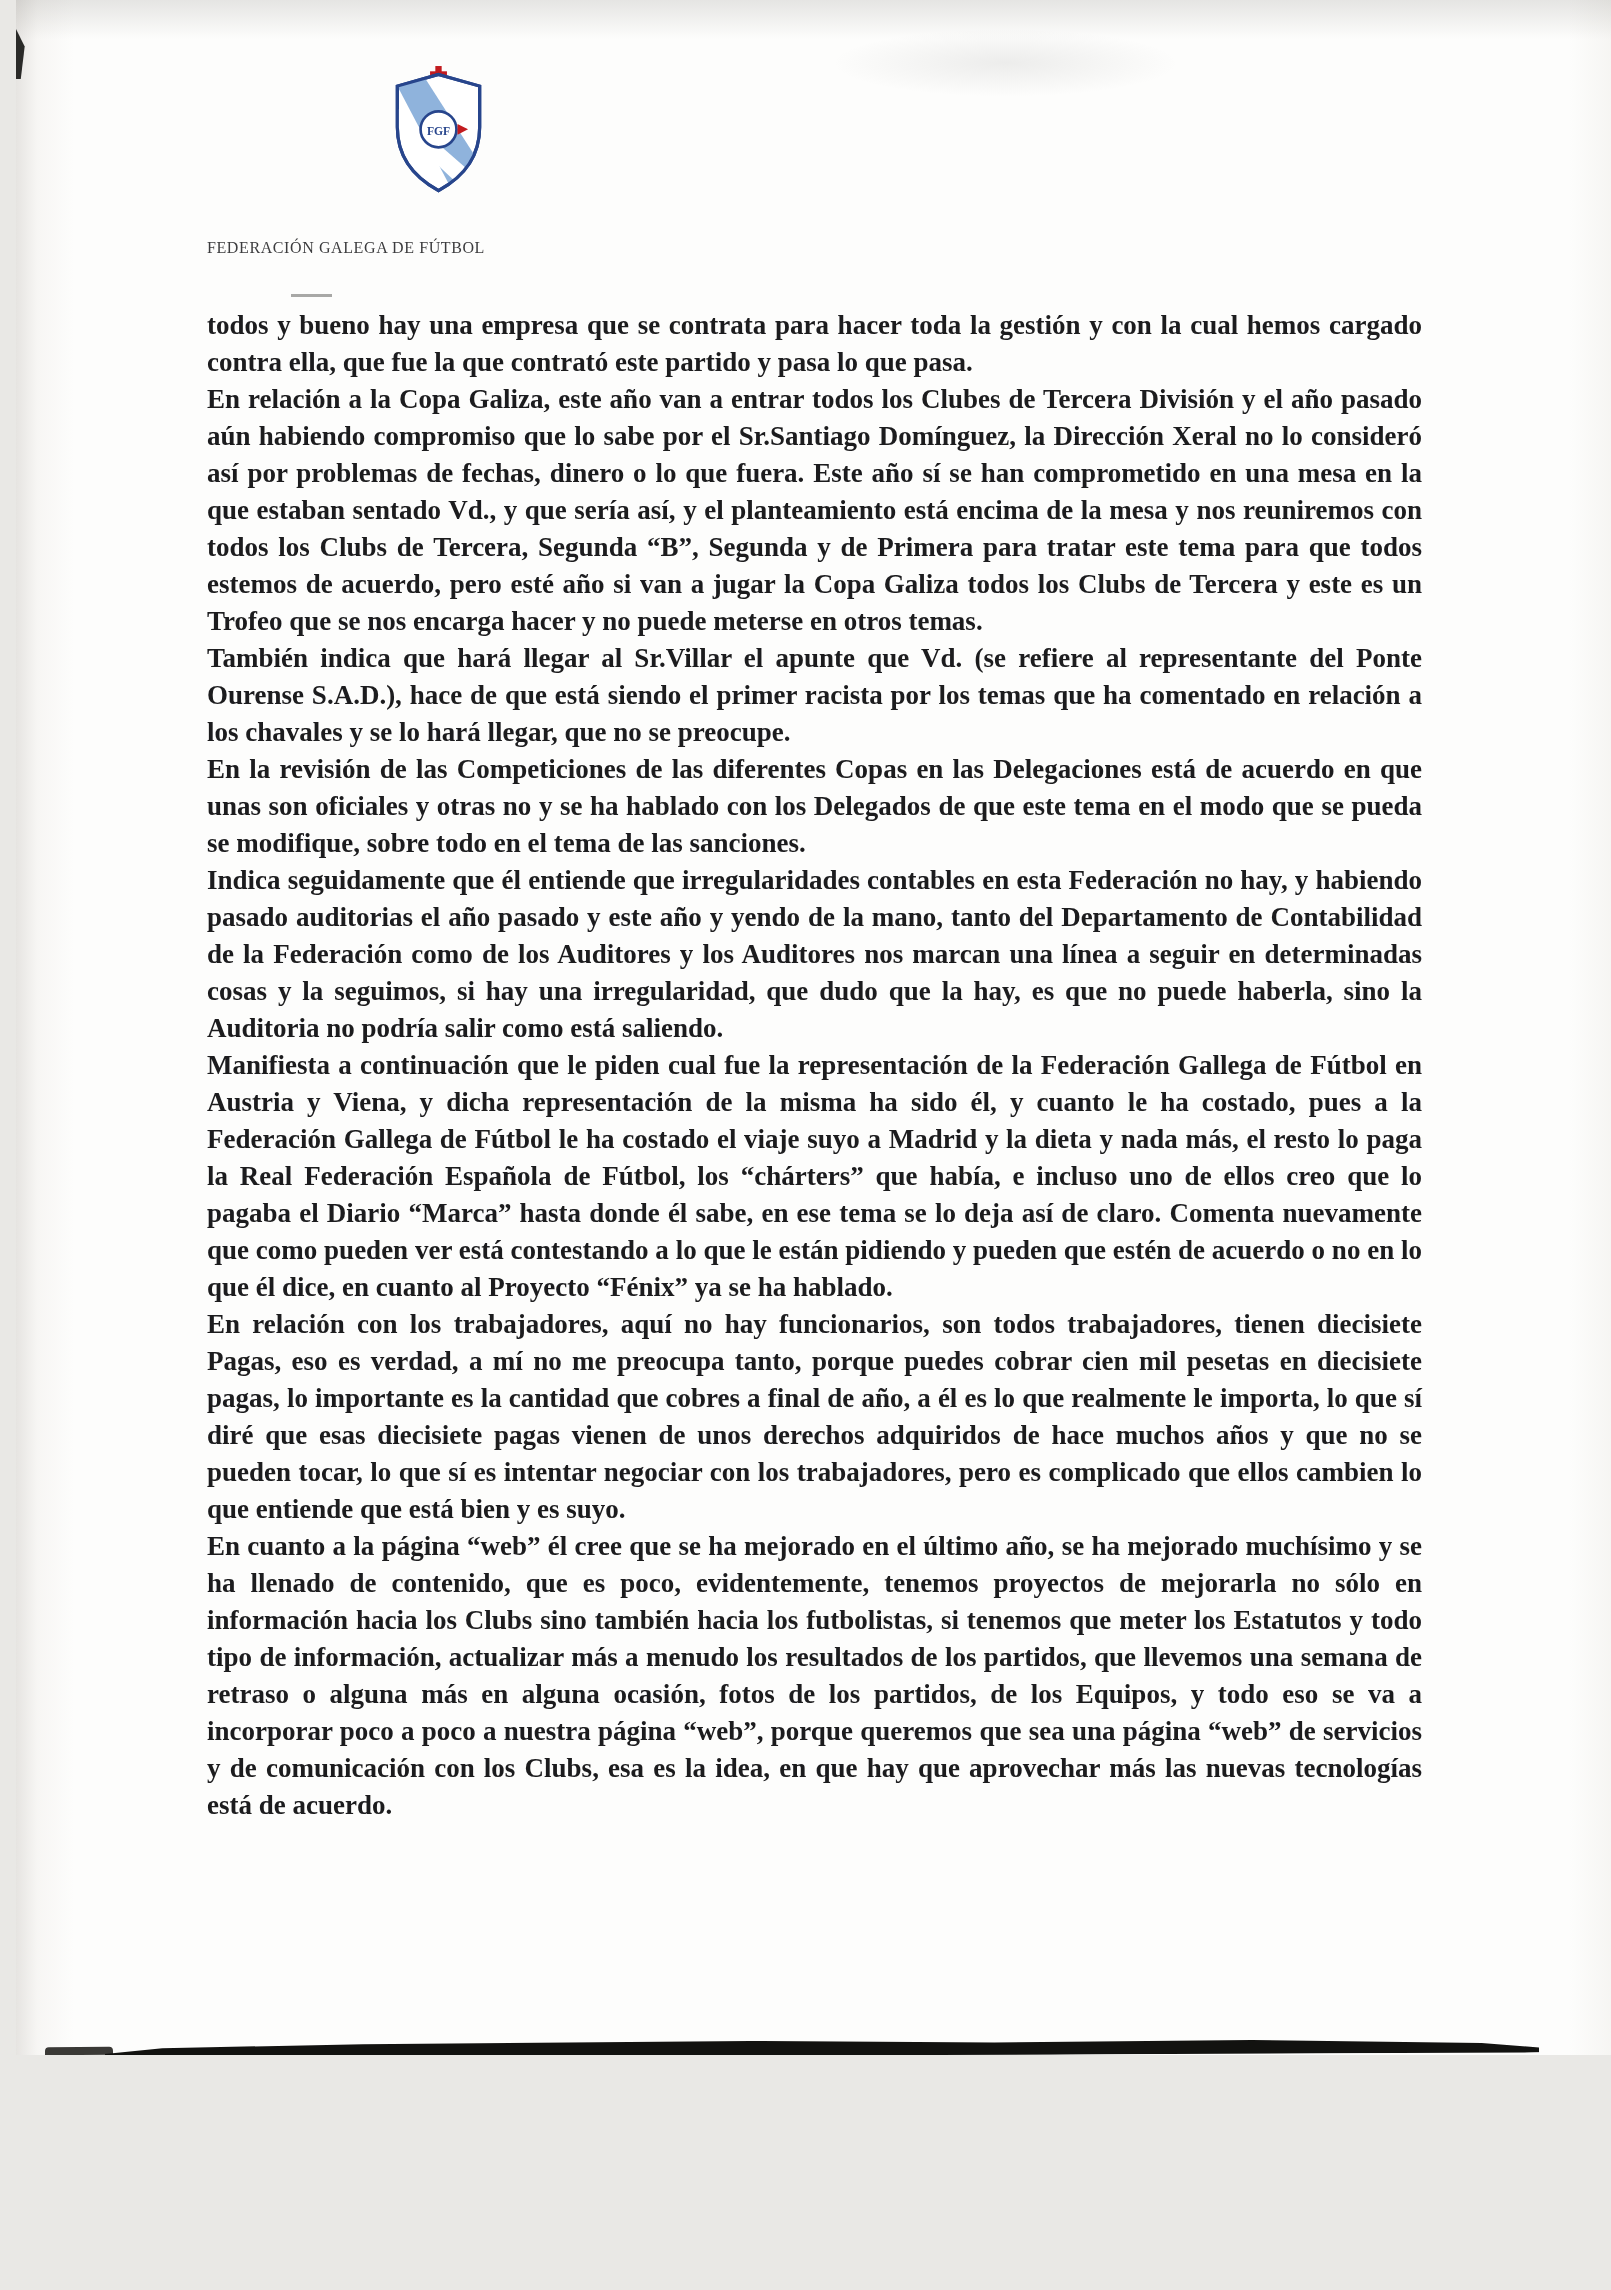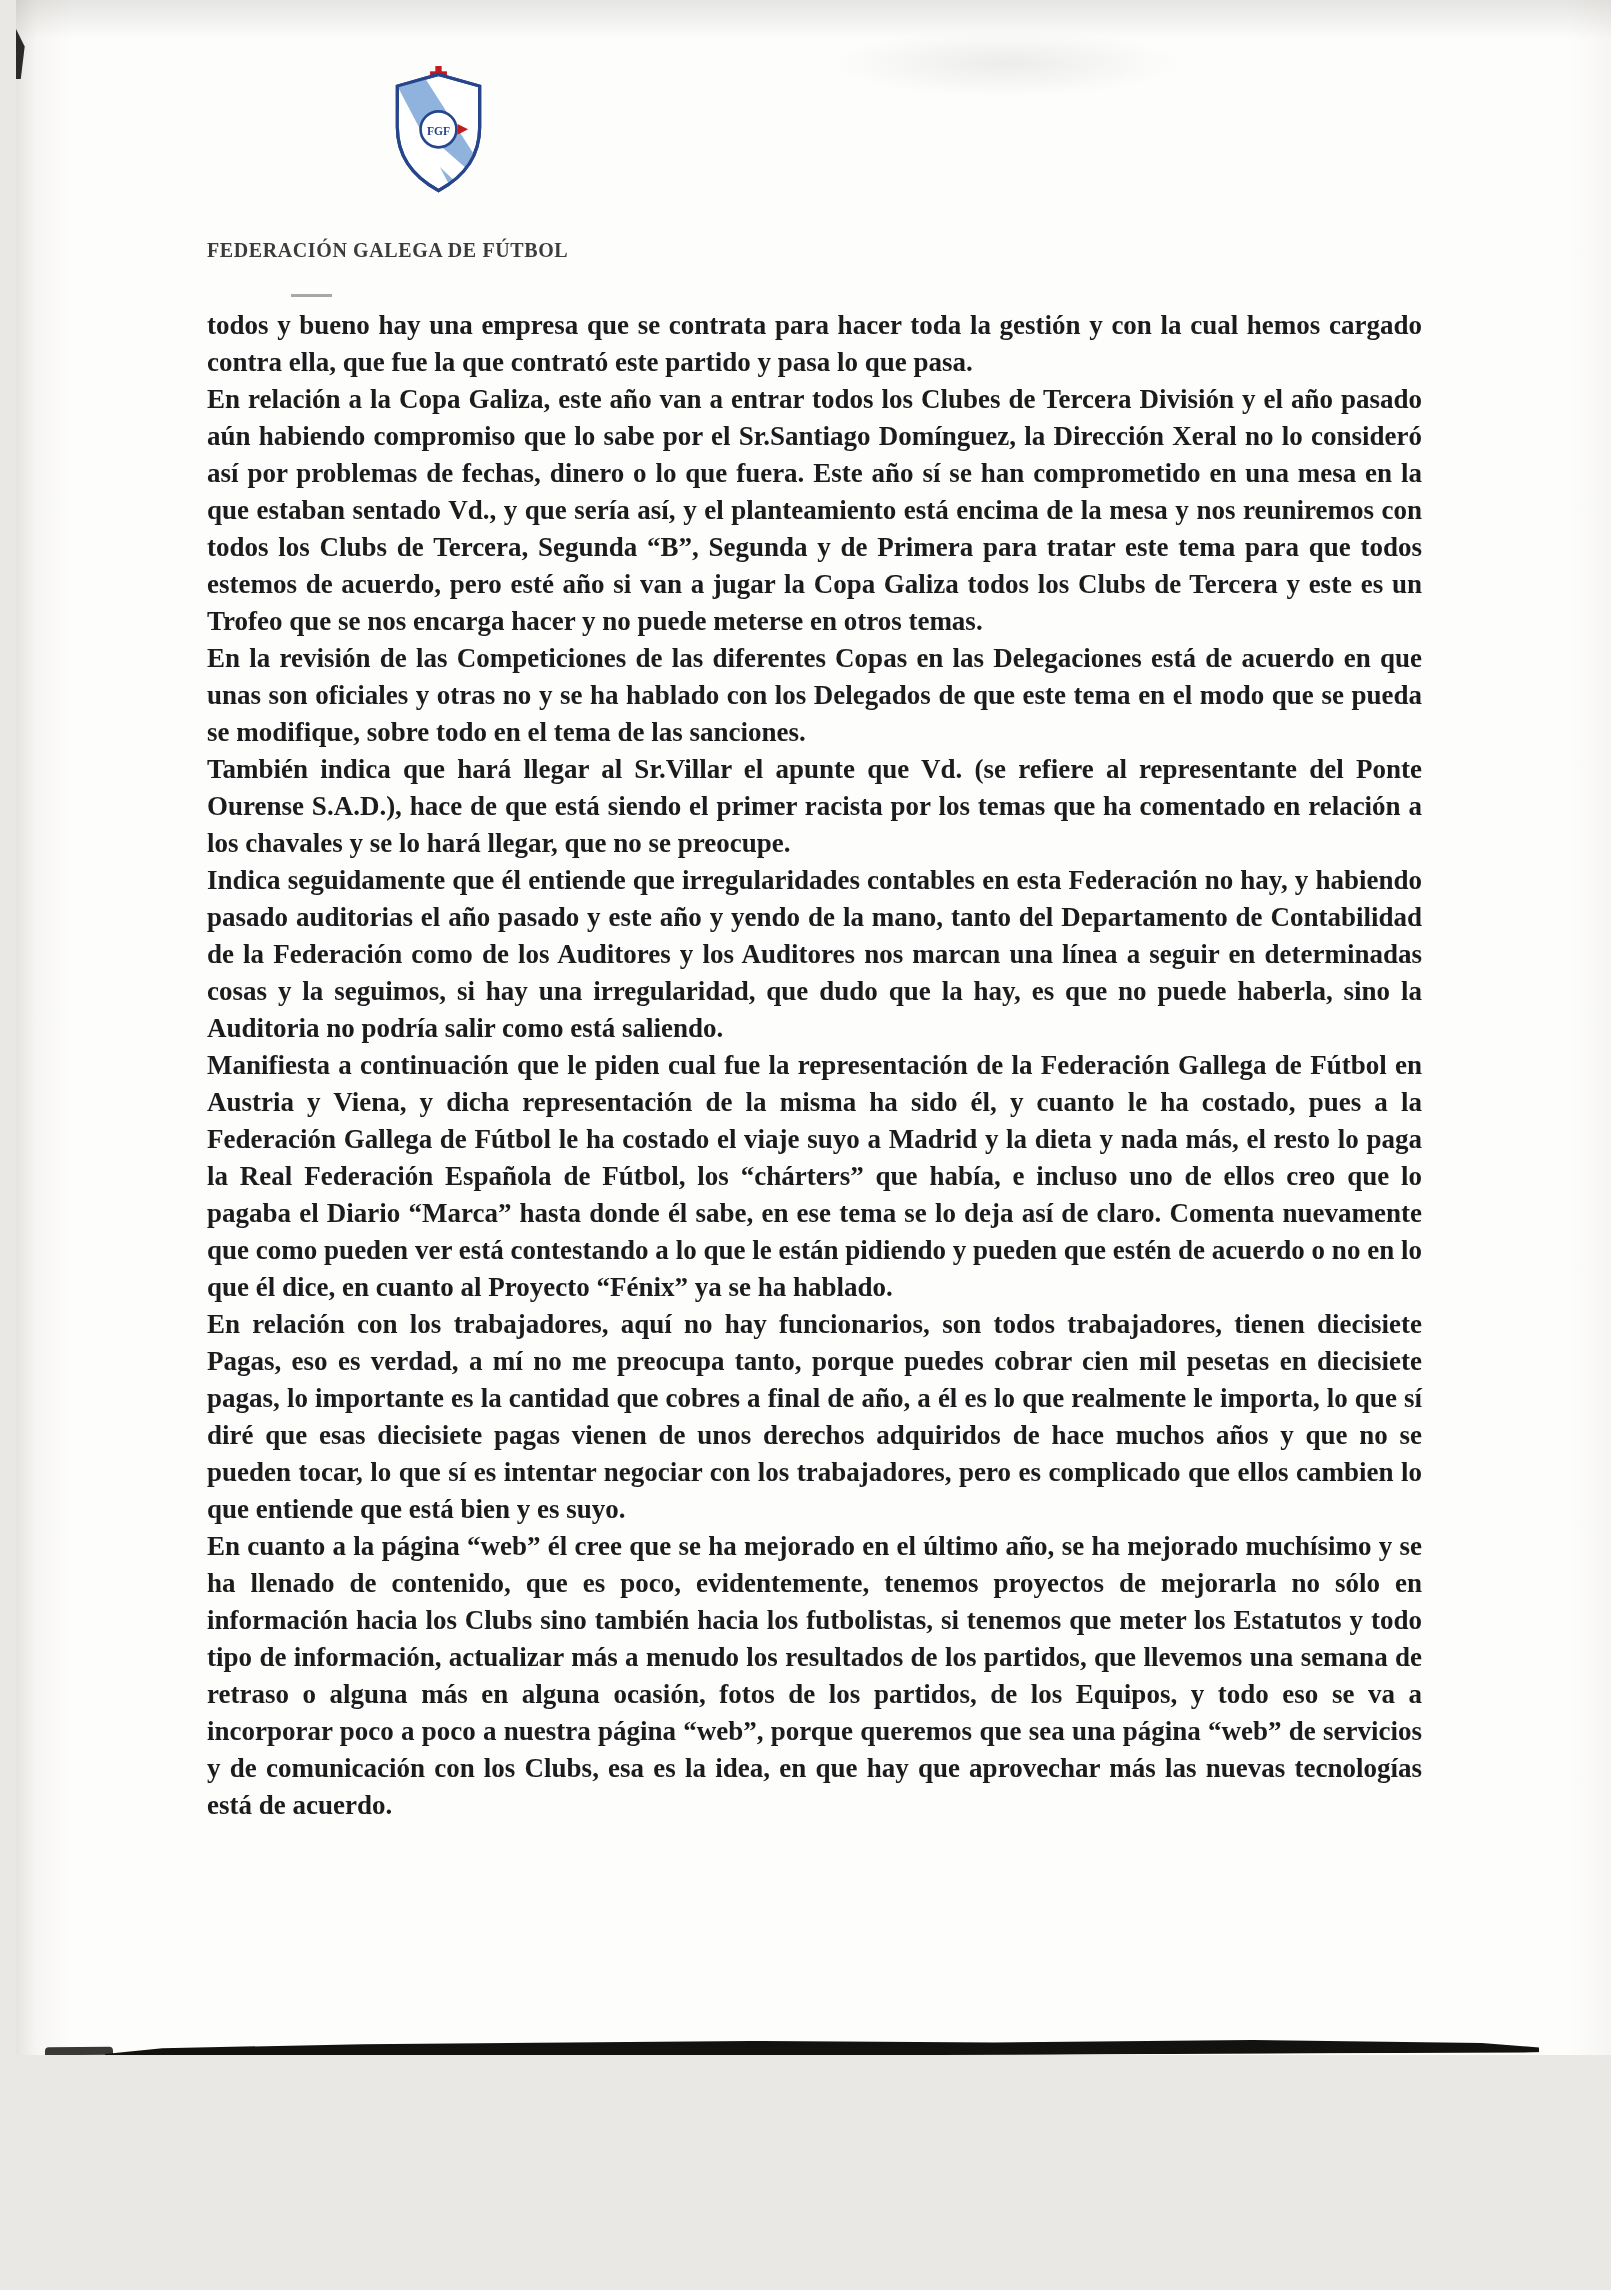--- a/index.html
+++ b/index.html
@@ -63,22 +63,22 @@
     position: absolute;
     left: 375px;
     top: 66px;
     width: 95px;
     height: 132px;
   }
   .org-name {
     position: absolute;
     left: 191px;
     top: 239px;
-    font-size: 20px;
-    font-weight: bold;
+    font-size: 16px;
+    font-weight: normal;
     letter-spacing: 0.6px;
     color: #3c3c3e;
   }
   .org-underline {
     position: absolute;
     left: 275px;
     top: 294px;
     width: 41px;
     height: 2.9px;
     background: #a8a8a6;
@@ -136,22 +136,22 @@
       <text x="45" y="65" text-anchor="middle" font-size="11" font-weight="bold" fill="#27458c" font-family="Liberation Serif, serif">FGF</text>
     </svg>
   </div>
 
   <div class="org-name">FEDERACIÓN GALEGA DE FÚTBOL</div>
   <div class="org-underline"></div>
 
   <div class="body-text">
     <p>todos y bueno hay una empresa que se contrata para hacer toda la gestión y con la cual hemos cargado contra ella, que fue la que contrató este partido y pasa lo que pasa.</p>
     <p>En relación a la Copa Galiza, este año van a entrar todos los Clubes de Tercera División y el año pasado aún habiendo compromiso que lo sabe por el Sr.Santiago Domínguez, la Dirección Xeral no lo consideró así por problemas de fechas, dinero o lo que fuera. Este año sí se han comprometido en una mesa en la que estaban sentado Vd., y que sería así, y el planteamiento está encima de la mesa y nos reuniremos con todos los Clubs de Tercera, Segunda “B”, Segunda y de Primera para tratar este tema para que todos estemos de acuerdo, pero esté año si van a jugar la Copa Galiza todos los Clubs de Tercera y este es un Trofeo que se nos encarga hacer y no puede meterse en otros temas.</p>
+    <p>También indica que hará llegar al Sr.Villar el apunte que Vd. (se refiere al representante del Ponte Ourense S.A.D.), hace de que está siendo el primer racista por los temas que ha comentado en relación a los chavales y se lo hará llegar, que no se preocupe.</p>
     <p>En la revisión de las Competiciones de las diferentes Copas en las Delegaciones está de acuerdo en que unas son oficiales y otras no y se ha hablado con los Delegados de que este tema en el modo que se pueda se modifique, sobre todo en el tema de las sanciones.</p>
-    <p>También indica que hará llegar al Sr.Villar el apunte que Vd. (se refiere al representante del Ponte Ourense S.A.D.), hace de que está siendo el primer racista por los temas que ha comentado en relación a los chavales y se lo hará llegar, que no se preocupe.</p>
     <p>Indica seguidamente que él entiende que irregularidades contables en esta Federación no hay, y habiendo pasado auditorias el año pasado y este año y yendo de la mano, tanto del Departamento de Contabilidad de la Federación como de los Auditores y los Auditores nos marcan una línea a seguir en determinadas cosas y la seguimos, si hay una irregularidad, que dudo que la hay, es que no puede haberla, sino la Auditoria no podría salir como está saliendo.</p>
     <p>Manifiesta a continuación que le piden cual fue la representación de la Federación Gallega de Fútbol en Austria y Viena, y dicha representación de la misma ha sido él, y cuanto le ha costado, pues a la Federación Gallega de Fútbol le ha costado el viaje suyo a Madrid y la dieta y nada más, el resto lo paga la Real Federación Española de Fútbol, los “chárters” que había, e incluso uno de ellos creo que lo pagaba el Diario “Marca” hasta donde él sabe, en ese tema se lo deja así de claro. Comenta nuevamente que como pueden ver está contestando a lo que le están pidiendo y pueden que estén de acuerdo o no en lo que él dice, en cuanto al Proyecto “Fénix” ya se ha hablado.</p>
     <p>En relación con los trabajadores, aquí no hay funcionarios, son todos trabajadores, tienen diecisiete Pagas, eso es verdad, a mí no me preocupa tanto, porque puedes cobrar cien mil pesetas en diecisiete pagas, lo importante es la cantidad que cobres a final de año, a él es lo que realmente le importa, lo que sí diré que esas diecisiete pagas vienen de unos derechos adquiridos de hace muchos años y que no se pueden tocar, lo que sí es intentar negociar con los trabajadores, pero es complicado que ellos cambien lo que entiende que está bien y es suyo.</p>
     <p>En cuanto a la página “web” él cree que se ha mejorado en el último año, se ha mejorado muchísimo y se ha llenado de contenido, que es poco, evidentemente, tenemos proyectos de mejorarla no sólo en información hacia los Clubs sino también hacia los futbolistas, si tenemos que meter los Estatutos y todo tipo de información, actualizar más a menudo los resultados de los partidos, que llevemos una semana de retraso o alguna más en alguna ocasión, fotos de los partidos, de los Equipos, y todo eso se va a incorporar poco a poco a nuestra página “web”, porque queremos que sea una página “web” de servicios y de comunicación con los Clubs, esa es la idea, en que hay que aprovechar más las nuevas tecnologías está de acuerdo.</p>
   </div>
 
   <div class="page-number">40</div>
 
   <div class="scan-artifact-bottom-left"></div>
   <div class="scan-artifact-bottom"></div>

